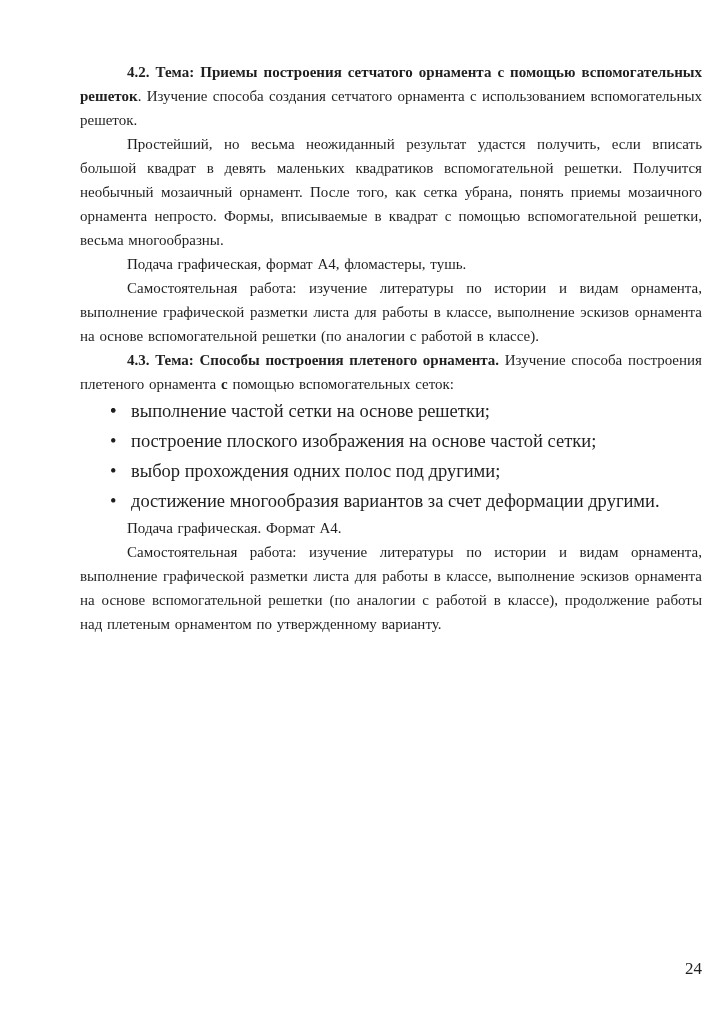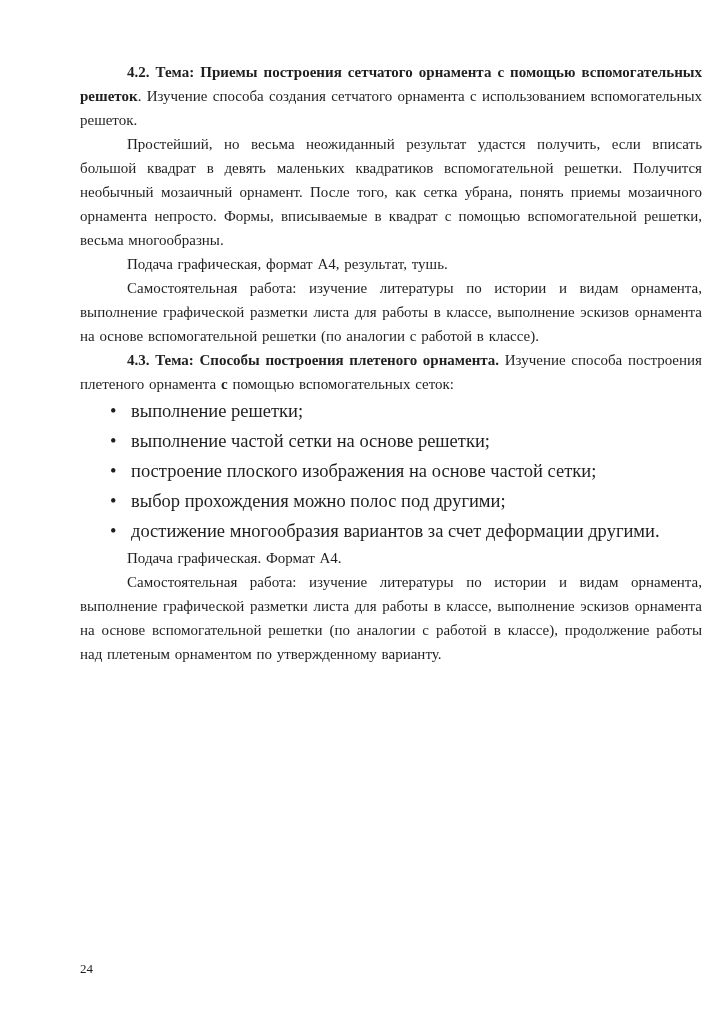--- a/index.html
+++ b/index.html
@@ -47,39 +47,39 @@
   .content li .bullet {
     position: absolute;
     left: 30px;
     top: 0;
   }
   .page-number {
     position: absolute;
     left: 80px;
     width: 622px;
     top: 958px;
-    text-align: left;
-    font-size: 13px;
+    text-align: right;
+    font-size: 17px;
     line-height: 22px;
   }
 </style>
 </head>
 <body>
 
 <div class="page" style="background: rgb(255, 255, 255); color: rgb(31, 31, 31);">
   <div class="content" id="document-body">
       <p><span class="run-bold">4.2. Тема: Приемы построения сетчатого орнамента с помощью вспомогательных решеток</span><span class="run-normal">. Изучение способа создания сетчатого орнамента с использованием вспомогательных решеток.</span></p>
       <p><span class="run-normal">Простейший, но весьма неожиданный результат удастся получить, если вписать большой квадрат в девять маленьких квадратиков вспомогательной решетки. Получится необычный мозаичный орнамент. После того, как сетка убрана, понять приемы мозаичного орнамента непросто. Формы, вписываемые в квадрат с помощью вспомогательной решетки, весьма многообразны.</span></p>
-      <p><span class="run-normal">Подача графическая, формат А4, результат, тушь.</span></p>
+      <p><span class="run-normal">Подача графическая, формат А4, фломастеры, тушь.</span></p>
       <p><span class="run-italic">Самостоятельная работа</span><span class="run-normal">: изучение литературы по истории и видам орнамента, выполнение графической разметки листа для работы в классе, выполнение эскизов орнамента на основе вспомогательной решетки (по аналогии с работой в классе).</span></p>
       <p><span class="run-bold">4.3. Тема: Способы построения плетеного орнамента.</span><span class="run-normal"> Изучение способа построения плетеного орнамента </span><span class="run-bold">с</span><span class="run-normal"> помощью вспомогательных сеток:</span></p>
       <ul>
-        <li><span class="bullet">•</span><span>выполнение решетки;</span></li>
+        <li><span class="bullet">•</span></li>
         <li><span class="bullet">•</span><span>выполнение частой сетки на основе решетки;</span></li>
         <li><span class="bullet">•</span><span>построение плоского изображения на основе частой сетки;</span></li>
-        <li><span class="bullet">•</span><span>выбор прохождения можно полос под другими;</span></li>
+        <li><span class="bullet">•</span><span>выбор прохождения одних полос под другими;</span></li>
         <li><span class="bullet">•</span><span>достижение многообразия вариантов за счет деформации другими.</span></li>
       </ul>
       <p><span class="run-normal">Подача графическая. Формат А4.</span></p>
       <p><span class="run-italic">Самостоятельная работа</span><span class="run-normal">: изучение литературы по истории и видам орнамента, выполнение графической разметки листа для работы в классе, выполнение эскизов орнамента на основе вспомогательной решетки (по аналогии с работой в классе), продолжение работы над  плетеным орнаментом по утвержденному варианту.</span></p>
     </div>
   <div class="page-number">24</div>
 </div>
 
 </body></html>

